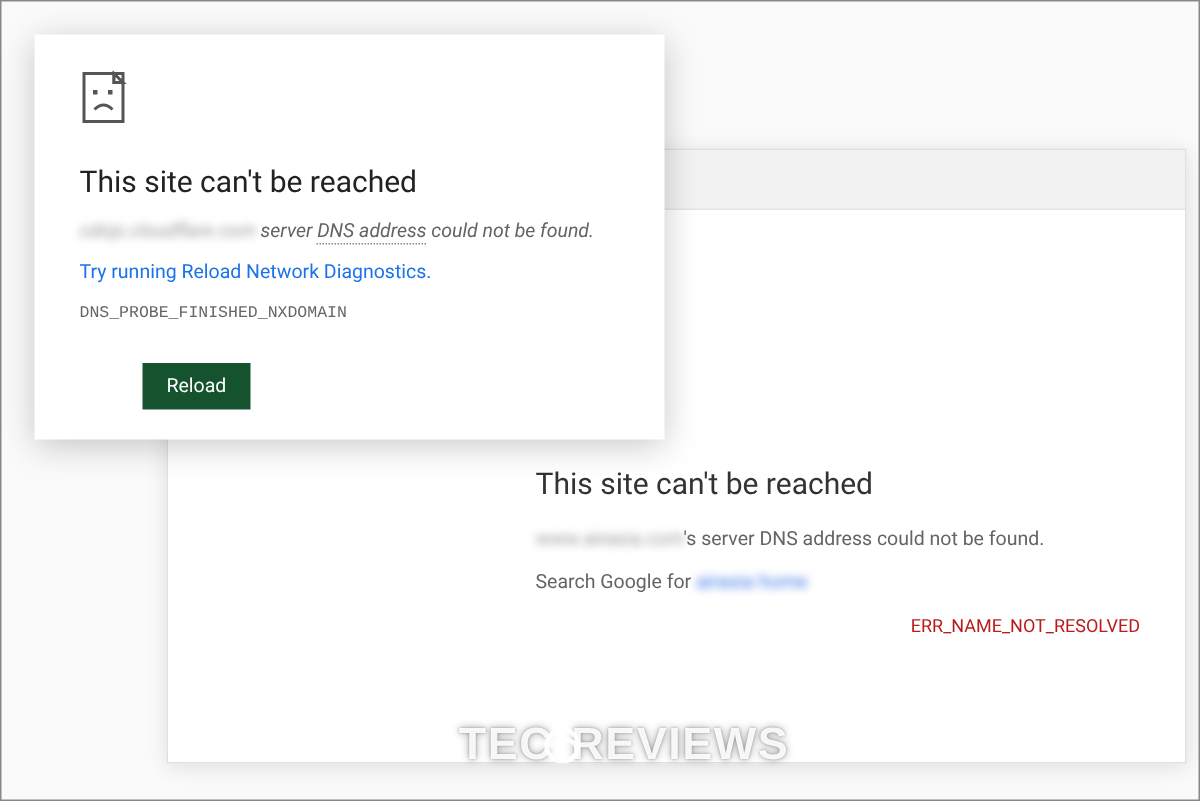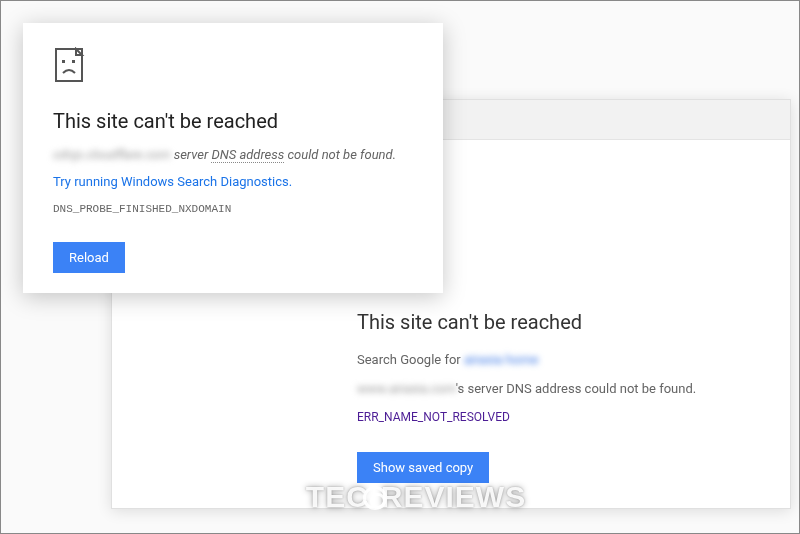--- a/index.html
+++ b/index.html
@@ -32,21 +32,21 @@
     color: #646464;
     font-size: 13px;
   }
   .content-back h1 {
     font-size: 20px;
     font-weight: 400;
     color: #333;
     margin-bottom: 18px;
   }
   .content-back .line { margin-bottom: 14px; }
-  .errcode2 { font-size: 12px; color: #4c1d95; margin-top: 4px; }
+  .errcode2 { font-size: 12px; color: #b91c1c; margin-top: 4px; text-align: right; }
   .blur { filter: blur(3px); color: #999; }
   .blur-link { filter: blur(3px); color: #3b78e7; }
   .window-front {
     position: absolute;
     left: 22px;
     top: 22px;
     width: 420px;
     height: 270px;
     background: #fff;
     box-shadow: 0 4px 22px rgba(0,0,0,0.22);
@@ -75,27 +75,28 @@
     display: block;
   }
   .errcode {
     font-size: 11px;
     color: #666;
     font-family: Liberation Mono, monospace;
   }
   .dotted { border-bottom: 1px dotted #888; }
   .btn {
     display: inline-block;
-    background: #3b82f6;
+    background: #14532d;
     color: #fff;
     font-size: 13px;
     padding: 8px 16px;
     border: none;
     cursor: pointer;
     font-family: inherit;
+    margin-left: 42px;
   }
   .btn-front {
     position: absolute;
     left: 30px;
     bottom: 20px;
   }
   .btn-back {
     margin-top: 28px;
   }
   .watermark {
@@ -131,43 +132,42 @@
   }
 </style>
 </head>
 <body>
 
 <div class="window-back">
   <div class="toolbar"></div>
   <div class="content-back">
     <h1>This site can't be reached</h1>
     <div class="line">
+      <span class="blur">www.airasia.com</span><span>'s server DNS address could not be found.</span>
+    </div>
+    <div class="line">
       <span>Search Google for </span><span class="blur-link">airasia home</span>
     </div>
-    <div class="line">
-      <span class="blur">www.airasia.com</span><span>'s server DNS address could not be found.</span>
-    </div>
     <div class="errcode2">ERR_NAME_NOT_RESOLVED</div>
-    <button class="btn btn-back">Show saved copy</button>
   </div>
 </div>
 
 <div class="window-front">
   <svg class="sadface" viewBox="0 0 36 36">
     <rect x="3" y="2" width="26" height="32" fill="none" stroke="#555" stroke-width="2"></rect>
     <polyline points="23,2 23,8 29,8" fill="none" stroke="#555" stroke-width="2"></polyline>
     <polygon points="23,2 29,8 23,8" fill="#fff" stroke="#555" stroke-width="2"></polygon>
     <rect x="9" y="13" width="3" height="3" fill="#555"></rect>
     <rect x="19" y="13" width="3" height="3" fill="#555"></rect>
     <path d="M 10 26 Q 16 20 22 26" fill="none" stroke="#555" stroke-width="2"></path>
   </svg>
   <h1>This site can't be reached</h1>
   <div class="msg">
     <span class="blur">cdnjs.cloudflare.com</span><span> server </span><span class="dotted">DNS address</span><span> could not be found.</span>
   </div>
-  <a class="link">Try running Windows Search Diagnostics.</a>
+  <a class="link">Try running Reload Network Diagnostics.</a>
   <div class="errcode">DNS_PROBE_FINISHED_NXDOMAIN</div>
   <button class="btn btn-front">Reload</button>
 </div>
 
 <div class="watermark">
   <span>TEC</span><span class="ring"></span><span>REVIEWS</span>
 </div>
 
 </body></html>

